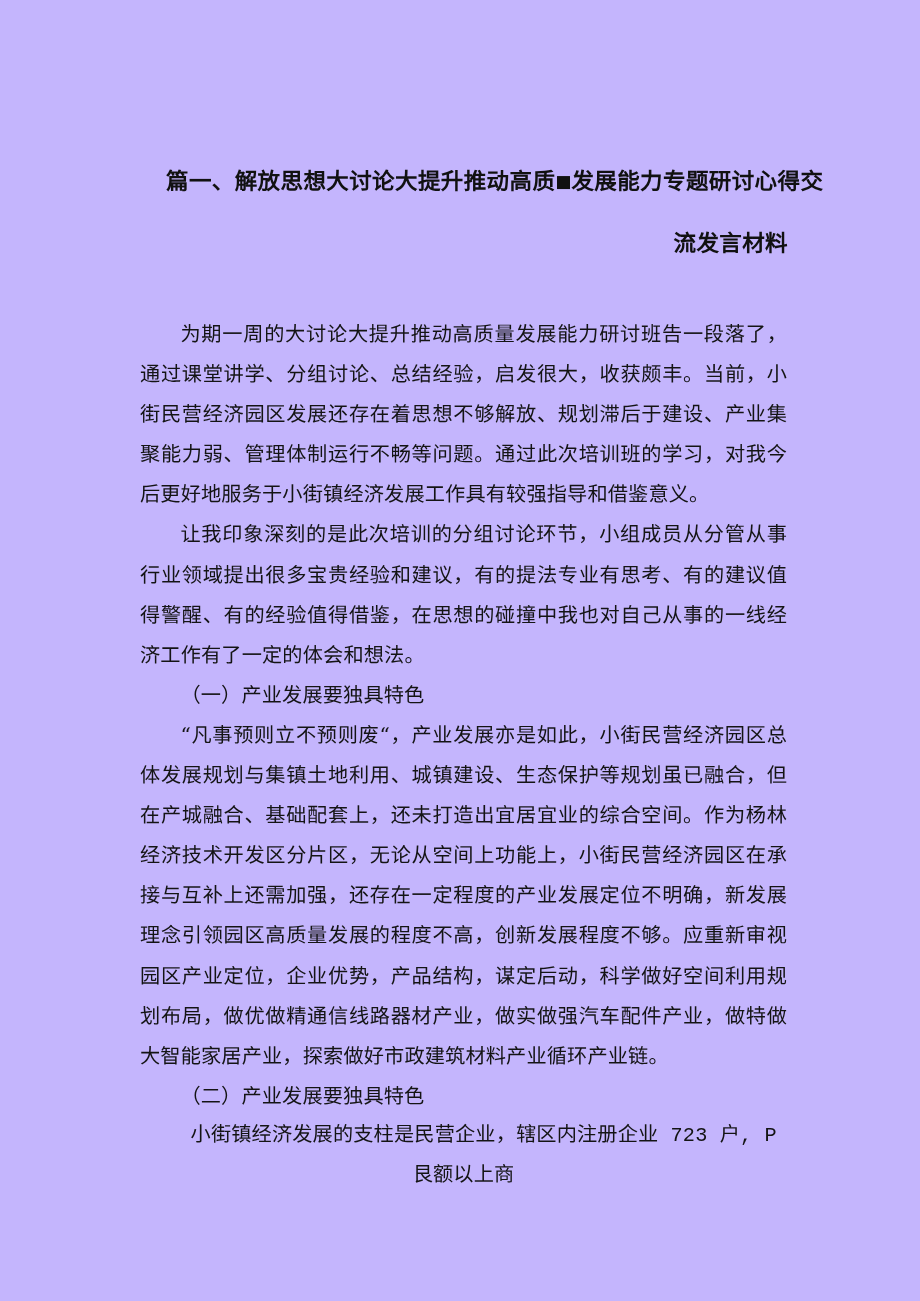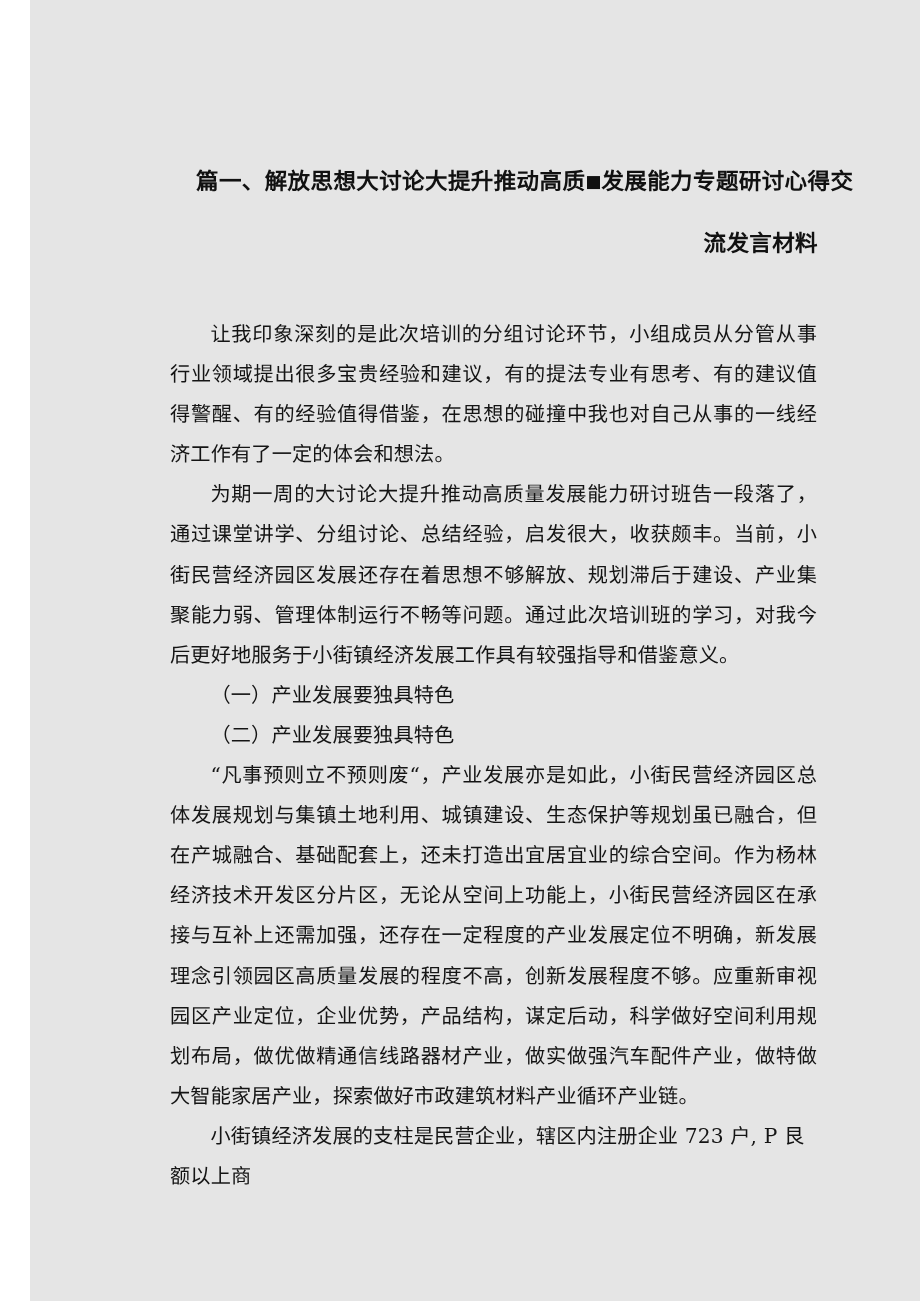--- a/index.html
+++ b/index.html
@@ -14,22 +14,21 @@
     position: relative;
     overflow: hidden;
     font-family: "Liberation Serif", "DejaVu Serif", serif;
     color: #000000;
     -webkit-font-smoothing: antialiased;
   }
 
   .page {
     position: absolute;
     inset: 0;
-    background: #e5e5e5;
-    margin-left: 30px;
+    background: #c4b5fd;
   }
 
   
   .doc-title {
     position: absolute;
     left: 140px;
     top: 150px;
     width: 648px;
     font-family: "Liberation Sans", "DejaVu Sans", sans-serif;
     font-weight: bold;
@@ -71,35 +70,36 @@
     letter-spacing: 0.15px;
   }
   .doc-body p {
     margin: 0;
     text-indent: 2em;
     text-align: justify;
     text-justify: inter-character;
     word-break: break-all;
   }
   .doc-body p.last-clipped {
-    text-align: left;
+    text-align: center;
+    font-family: Liberation Mono, monospace;
   }
 </style>
 </head>
 <body>
 
 <div class="page">
 
   <div class="doc-title">
     <span class="title-line-1"><span>篇一、解放思想大讨论大提升推动高质</span><span class="title-box-glyph">■</span><span>发展能力专题研讨心得交</span></span>
     <span class="title-line-2">流发言材料</span>
   </div>
 
   <div class="doc-body">
+    <p>为期一周的大讨论大提升推动高质量发展能力研讨班告一段落了，通过课堂讲学、分组讨论、总结经验，启发很大，收获颇丰。当前，小街民营经济园区发展还存在着思想不够解放、规划滞后于建设、产业集聚能力弱、管理体制运行不畅等问题。通过此次培训班的学习，对我今后更好地服务于小街镇经济发展工作具有较强指导和借鉴意义。</p>
     <p>让我印象深刻的是此次培训的分组讨论环节，小组成员从分管从事行业领域提出很多宝贵经验和建议，有的提法专业有思考、有的建议值得警醒、有的经验值得借鉴，在思想的碰撞中我也对自己从事的一线经济工作有了一定的体会和想法。</p>
-    <p>为期一周的大讨论大提升推动高质量发展能力研讨班告一段落了，通过课堂讲学、分组讨论、总结经验，启发很大，收获颇丰。当前，小街民营经济园区发展还存在着思想不够解放、规划滞后于建设、产业集聚能力弱、管理体制运行不畅等问题。通过此次培训班的学习，对我今后更好地服务于小街镇经济发展工作具有较强指导和借鉴意义。</p>
     <p>（一）产业发展要独具特色</p>
+    <p>“凡事预则立不预则废“，产业发展亦是如此，小街民营经济园区总体发展规划与集镇土地利用、城镇建设、生态保护等规划虽已融合，但在产城融合、基础配套上，还未打造出宜居宜业的综合空间。作为杨林经济技术开发区分片区，无论从空间上功能上，小街民营经济园区在承接与互补上还需加强，还存在一定程度的产业发展定位不明确，新发展理念引领园区高质量发展的程度不高，创新发展程度不够。应重新审视园区产业定位，企业优势，产品结构，谋定后动，科学做好空间利用规划布局，做优做精通信线路器材产业，做实做强汽车配件产业，做特做大智能家居产业，探索做好市政建筑材料产业循环产业链。</p>
     <p>（二）产业发展要独具特色</p>
-    <p>“凡事预则立不预则废“，产业发展亦是如此，小街民营经济园区总体发展规划与集镇土地利用、城镇建设、生态保护等规划虽已融合，但在产城融合、基础配套上，还未打造出宜居宜业的综合空间。作为杨林经济技术开发区分片区，无论从空间上功能上，小街民营经济园区在承接与互补上还需加强，还存在一定程度的产业发展定位不明确，新发展理念引领园区高质量发展的程度不高，创新发展程度不够。应重新审视园区产业定位，企业优势，产品结构，谋定后动，科学做好空间利用规划布局，做优做精通信线路器材产业，做实做强汽车配件产业，做特做大智能家居产业，探索做好市政建筑材料产业循环产业链。</p>
     <p class="last-clipped">小街镇经济发展的支柱是民营企业，辖区内注册企业 723 户, P 艮额以上商</p>
   </div>
 
 </div>
 
 </body></html>

